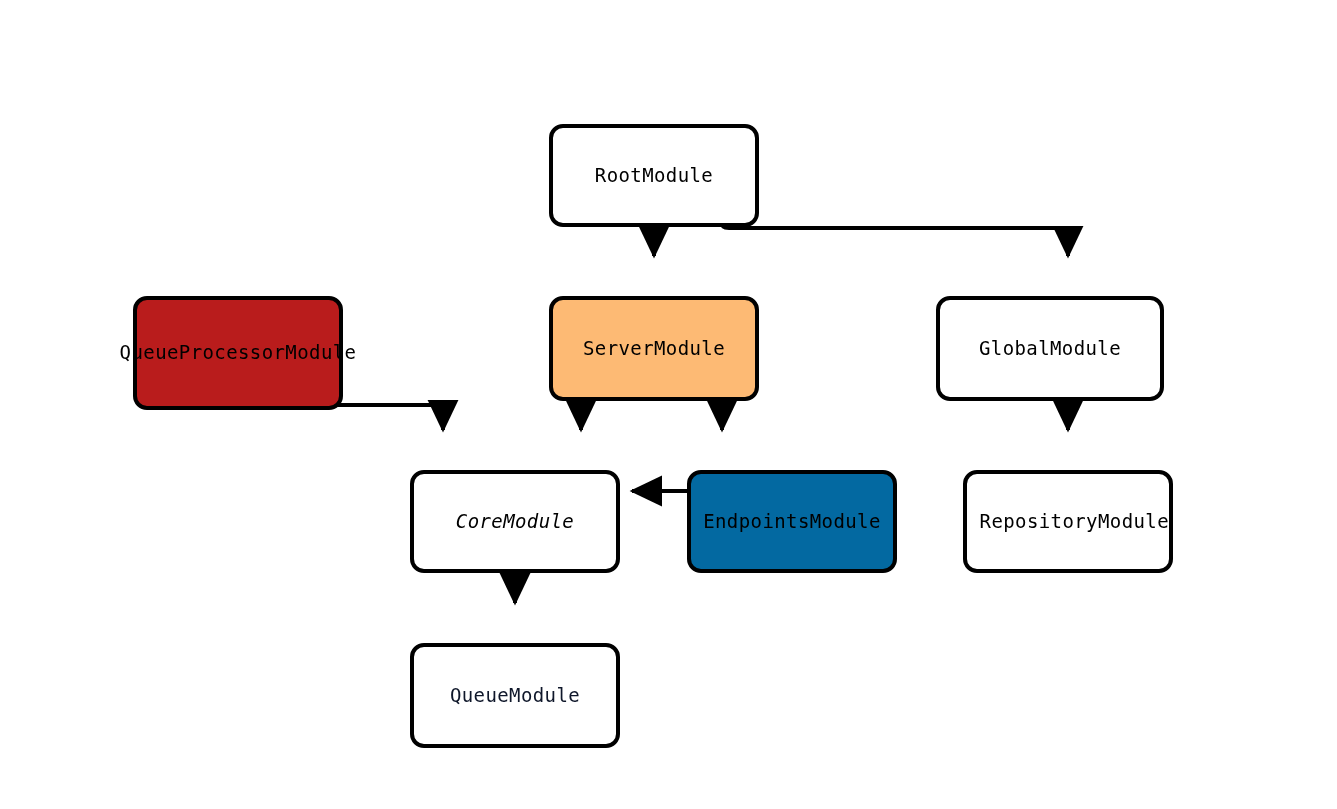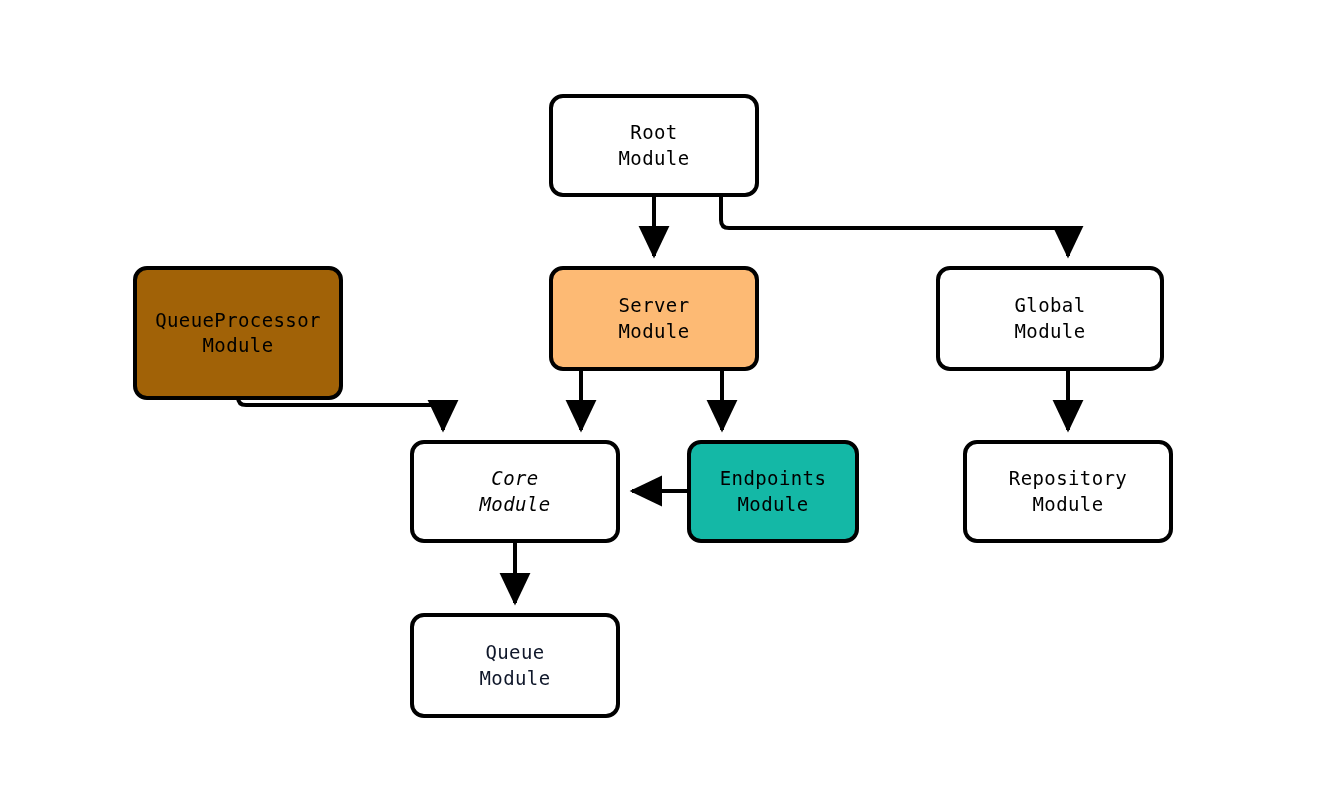--- a/index.html
+++ b/index.html
@@ -30,29 +30,30 @@
     height: 809px;
     pointer-events: none;
   }
   .node {
     position: absolute;
     box-sizing: border-box;
     background: #ffffff;
     border: 4px solid #000000;
     border-radius: 14px;
     display: flex;
-    flex-direction: column;
+    flex-direction: row;
     align-items: center;
     justify-content: center;
     text-align: center;
     color: #000000;
     font-size: 19px;
     line-height: 1.32;
     letter-spacing: 0.4px;
     z-index: 2;
+    margin-top: 30px;
   }
   .node .line {
     display: block;
     white-space: pre;
   }
 </style>
 </head>
 <body style="background: rgb(255, 255, 255);">
 
 <div id="diagram-canvas">
@@ -79,46 +80,46 @@
     <path d="M 1068 371 L 1068 430" fill="none" stroke="#000000" stroke-width="4" marker-end="url(#arrowhead)"></path>
 
     <path d="M 515 543 L 515 603" fill="none" stroke="#000000" stroke-width="4" marker-end="url(#arrowhead)"></path>
   </svg>
 
   <div class="node" style="left: 549px; top: 94px; width: 210px; height: 103px; background: rgb(255, 255, 255); border-color: rgb(0, 0, 0); border-width: 4px; color: rgb(0, 0, 0);">
     <span class="line">Root</span>
     <span class="line">Module</span>
   </div>
 
-  <div class="node" style="left: 133px; top: 266px; width: 210px; height: 134px; background: #a16207; border-color: rgb(0, 0, 0); border-width: 4px; color: rgb(0, 0, 0);">
+  <div class="node" style="left: 133px; top: 266px; width: 210px; height: 114px; background: #b91c1c; border-color: rgb(0, 0, 0); border-width: 4px; color: rgb(0, 0, 0);">
     <span class="line">QueueProcessor</span>
     <span class="line">Module</span>
   </div>
 
   <div class="node" style="left: 549px; top: 266px; width: 210px; height: 105px; background: #fdba74; border-color: rgb(0, 0, 0); border-width: 4px; color: rgb(0, 0, 0);">
     <span class="line">Server</span>
     <span class="line">Module</span>
   </div>
 
   <div class="node" style="left: 936px; top: 266px; width: 228px; height: 105px; background: rgb(255, 255, 255); border-color: rgb(0, 0, 0); border-width: 4px; color: rgb(0, 0, 0);">
     <span class="line">Global</span>
     <span class="line">Module</span>
   </div>
 
   <div class="node" style="left: 410px; top: 440px; width: 210px; height: 103px; background: rgb(255, 255, 255); border-color: rgb(0, 0, 0); border-width: 4px; color: rgb(0, 0, 0); font-style: italic;">
     <span class="line">Core</span>
     <span class="line">Module</span>
   </div>
 
-  <div class="node" style="left: 687px; top: 440px; width: 172px; height: 103px; background: #14b8a6; border-color: rgb(0, 0, 0); border-width: 4px; color: rgb(0, 0, 0);">
+  <div class="node" style="left: 687px; top: 440px; width: 210px; height: 103px; background: #0369a1; border-color: rgb(0, 0, 0); border-width: 4px; color: rgb(0, 0, 0);">
     <span class="line">Endpoints</span>
     <span class="line">Module</span>
   </div>
 
-  <div class="node" style="left: 963px; top: 440px; width: 210px; height: 103px; background: rgb(255, 255, 255); border-color: rgb(0, 0, 0); border-width: 4px; color: rgb(0, 0, 0);">
+  <div class="node" style="left: 963px; top: 440px; width: 210px; height: 103px; background: rgb(255, 255, 255); border-color: rgb(0, 0, 0); border-width: 4px; color: rgb(0, 0, 0); justify-content: flex-end;">
     <span class="line">Repository</span>
     <span class="line">Module</span>
   </div>
 
   <div class="node" style="left: 410px; top: 613px; width: 210px; height: 105px; background: rgb(255, 255, 255); border-color: rgb(0, 0, 0); border-width: 4px; color: #0f172a;">
     <span class="line">Queue</span>
     <span class="line">Module</span>
   </div>
 
 </div>

